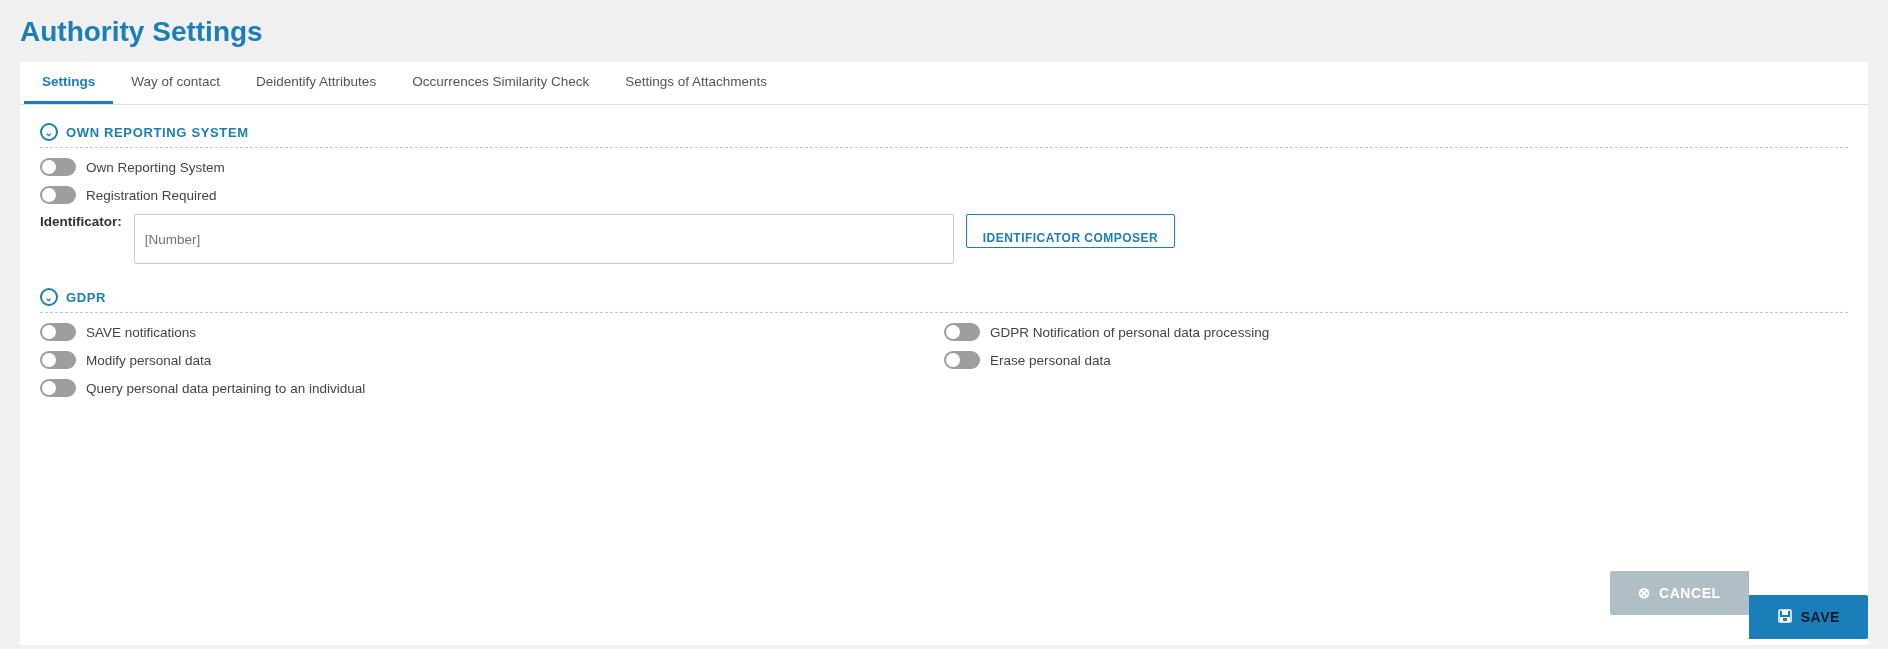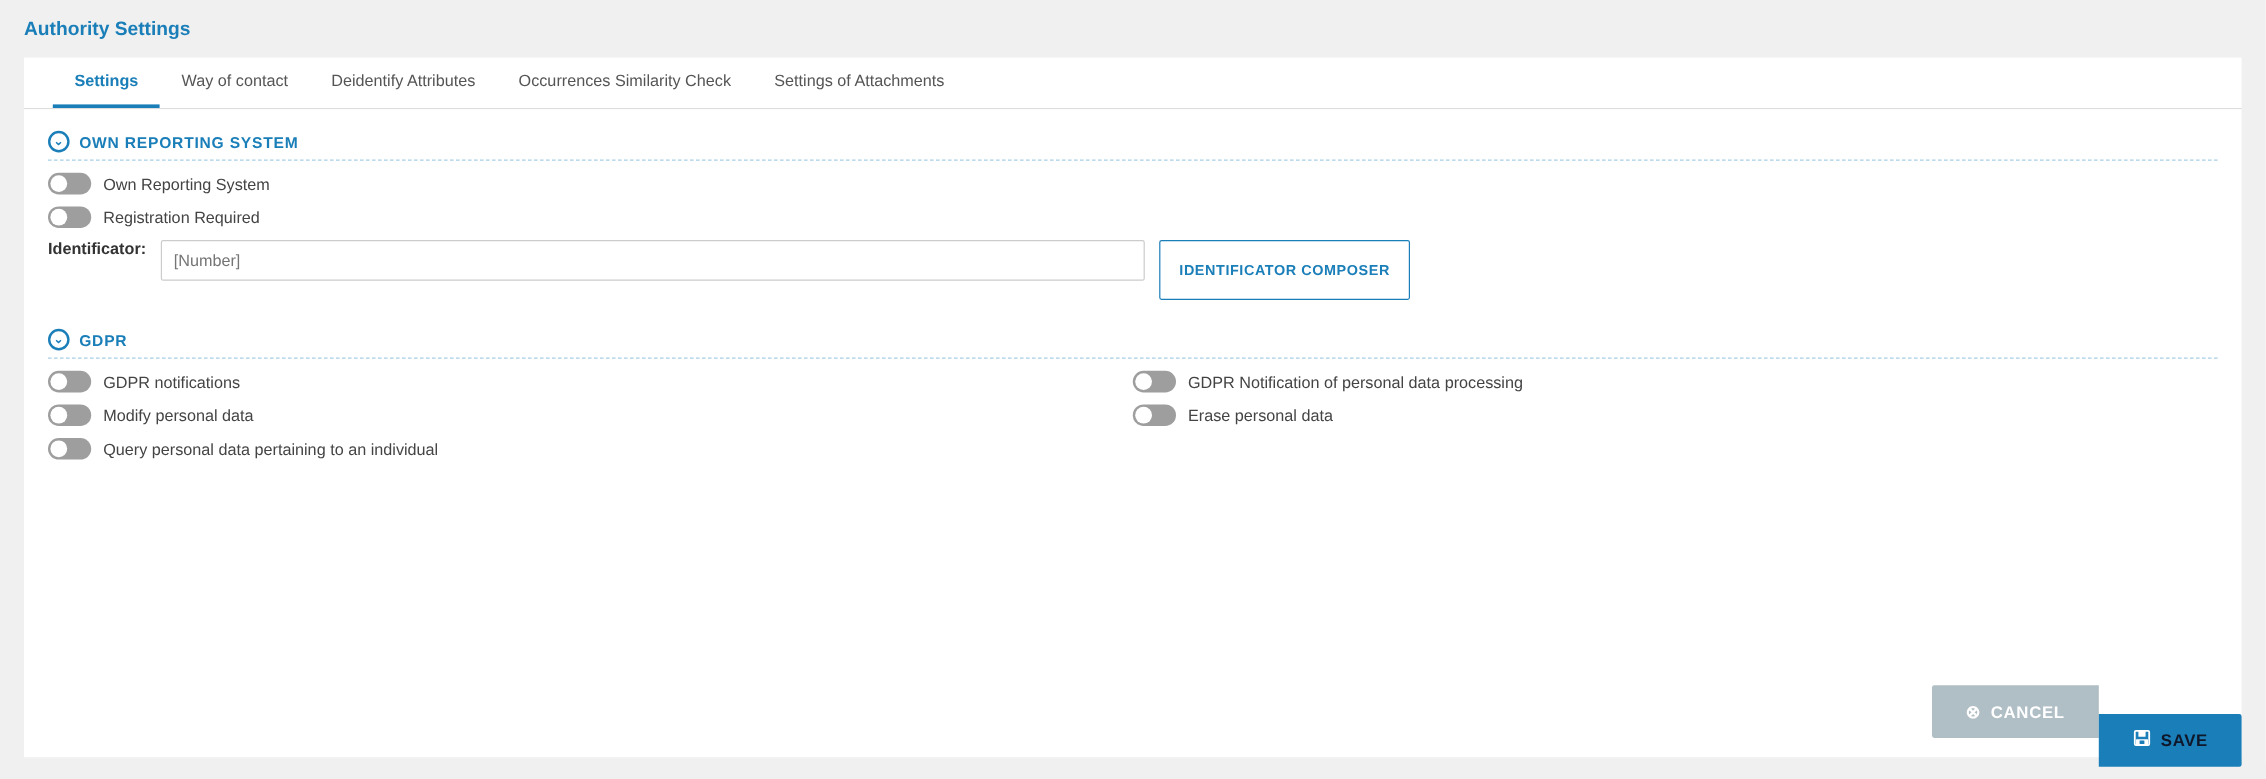--- a/index.html
+++ b/index.html
@@ -10,30 +10,30 @@
       font-size: 14px;
       min-height: 649px;
     }
     .page-container {
       background: #f0f0f0;
       min-height: 649px;
       padding: 16px 20px;
     }
     .page-title {
       color: #1a7eb8;
-      font-size: 16px;
+      font-size: 28px;
       font-weight: 600;
       margin-bottom: 14px;
     }
     .tabs-bar {
       background: #fff;
       border-bottom: 1px solid #ddd;
       display: flex;
       align-items: center;
-      padding: 0 24px;
+      padding: 0 4px;
     }
     .tab {
       padding: 12px 18px;
       cursor: pointer;
       font-size: 13.5px;
       color: #555;
       border-bottom: 3px solid transparent;
       white-space: nowrap;
       transition: color 0.2s;
     }
@@ -112,30 +112,30 @@
     }
     .identificator-label {
       font-size: 13.5px;
       font-weight: 600;
       color: #333;
       white-space: nowrap;
     }
     .identificator-input {
       flex: 1;
       max-width: 820px;
-      height: 34px;
+      height: 50px;
       border: 1px solid #ccc;
       border-radius: 2px;
       padding: 0 10px;
       font-size: 13.5px;
       color: #555;
       background: #fff;
     }
     .identificator-composer-btn {
-      height: 50px;
+      height: 34px;
       padding: 16px 16px;
       border: 1.5px solid #1a7eb8;
       background: #fff;
       color: #1a7eb8;
       font-size: 12px;
       font-weight: 700;
       letter-spacing: 0.04em;
       cursor: pointer;
       border-radius: 2px;
       white-space: nowrap;
@@ -238,21 +238,21 @@
     <div class="section" style="margin-top: 20px;">
       <div class="section-header">
         <span class="chevron-icon">⌄</span>
         <span>GDPR</span>
       </div>
 
       <div class="gdpr-grid">
         <div class="gdpr-col">
           <div class="toggle-row">
             <div class="toggle"></div>
-            <span class="toggle-label">GDPR notifications</span>
+            <span class="toggle-label">SAVE notifications</span>
           </div>
           <div class="toggle-row">
             <div class="toggle"></div>
             <span class="toggle-label">Modify personal data</span>
           </div>
           <div class="toggle-row">
             <div class="toggle"></div>
             <span class="toggle-label">Query personal data pertaining to an individual</span>
           </div>
         </div>

